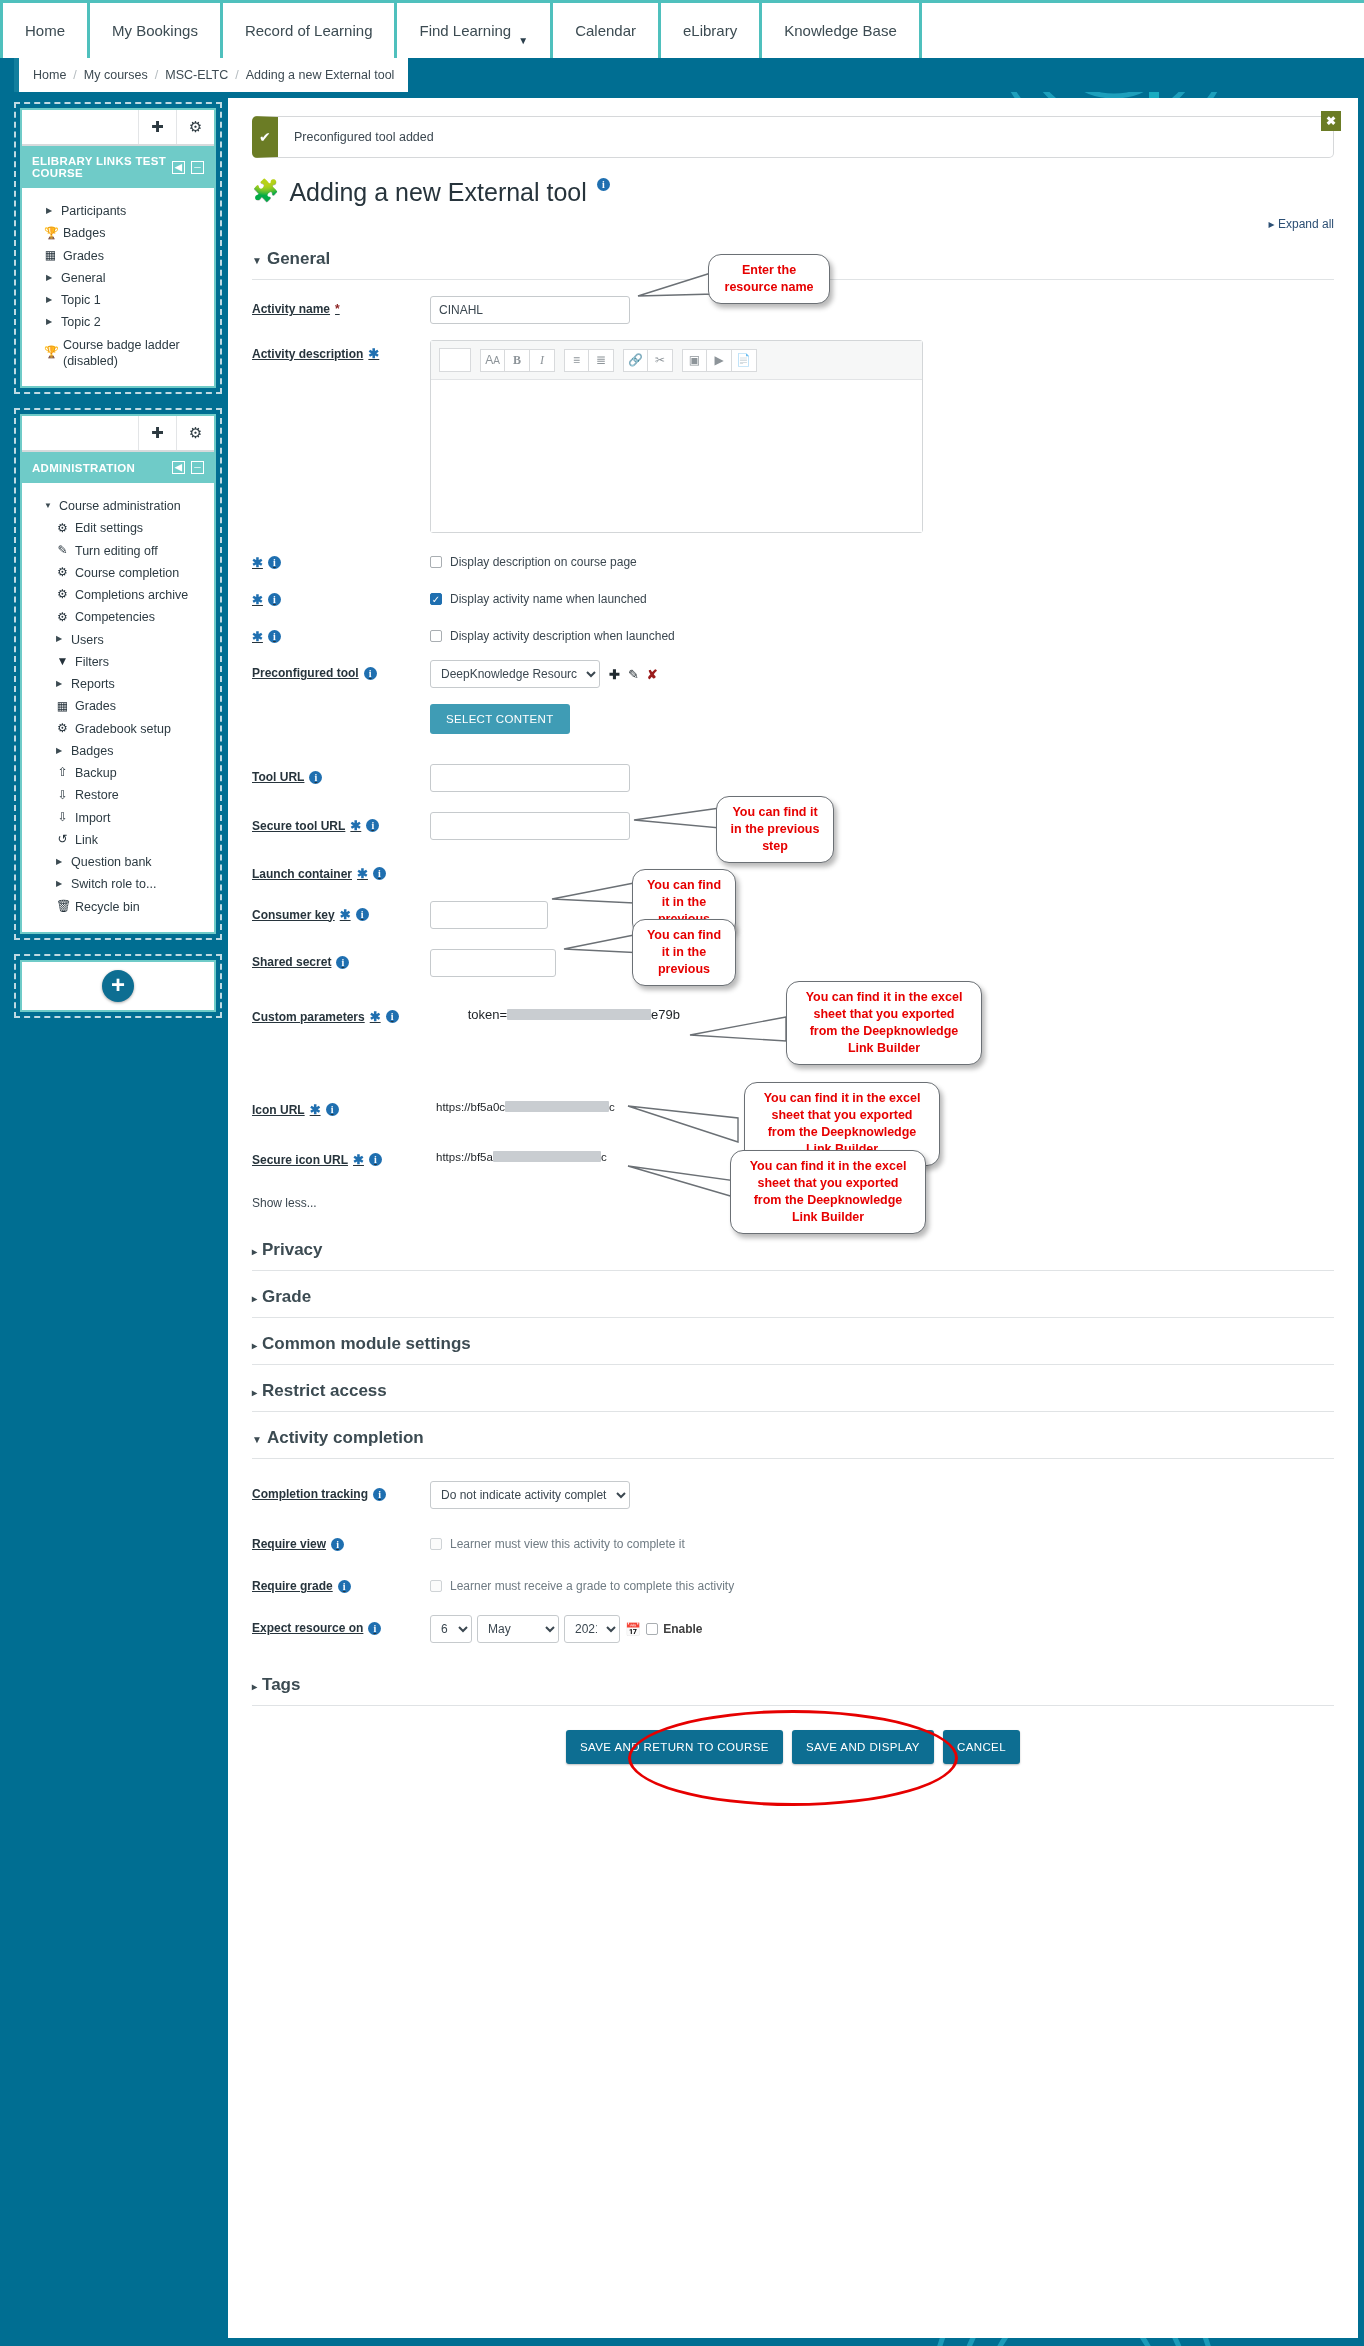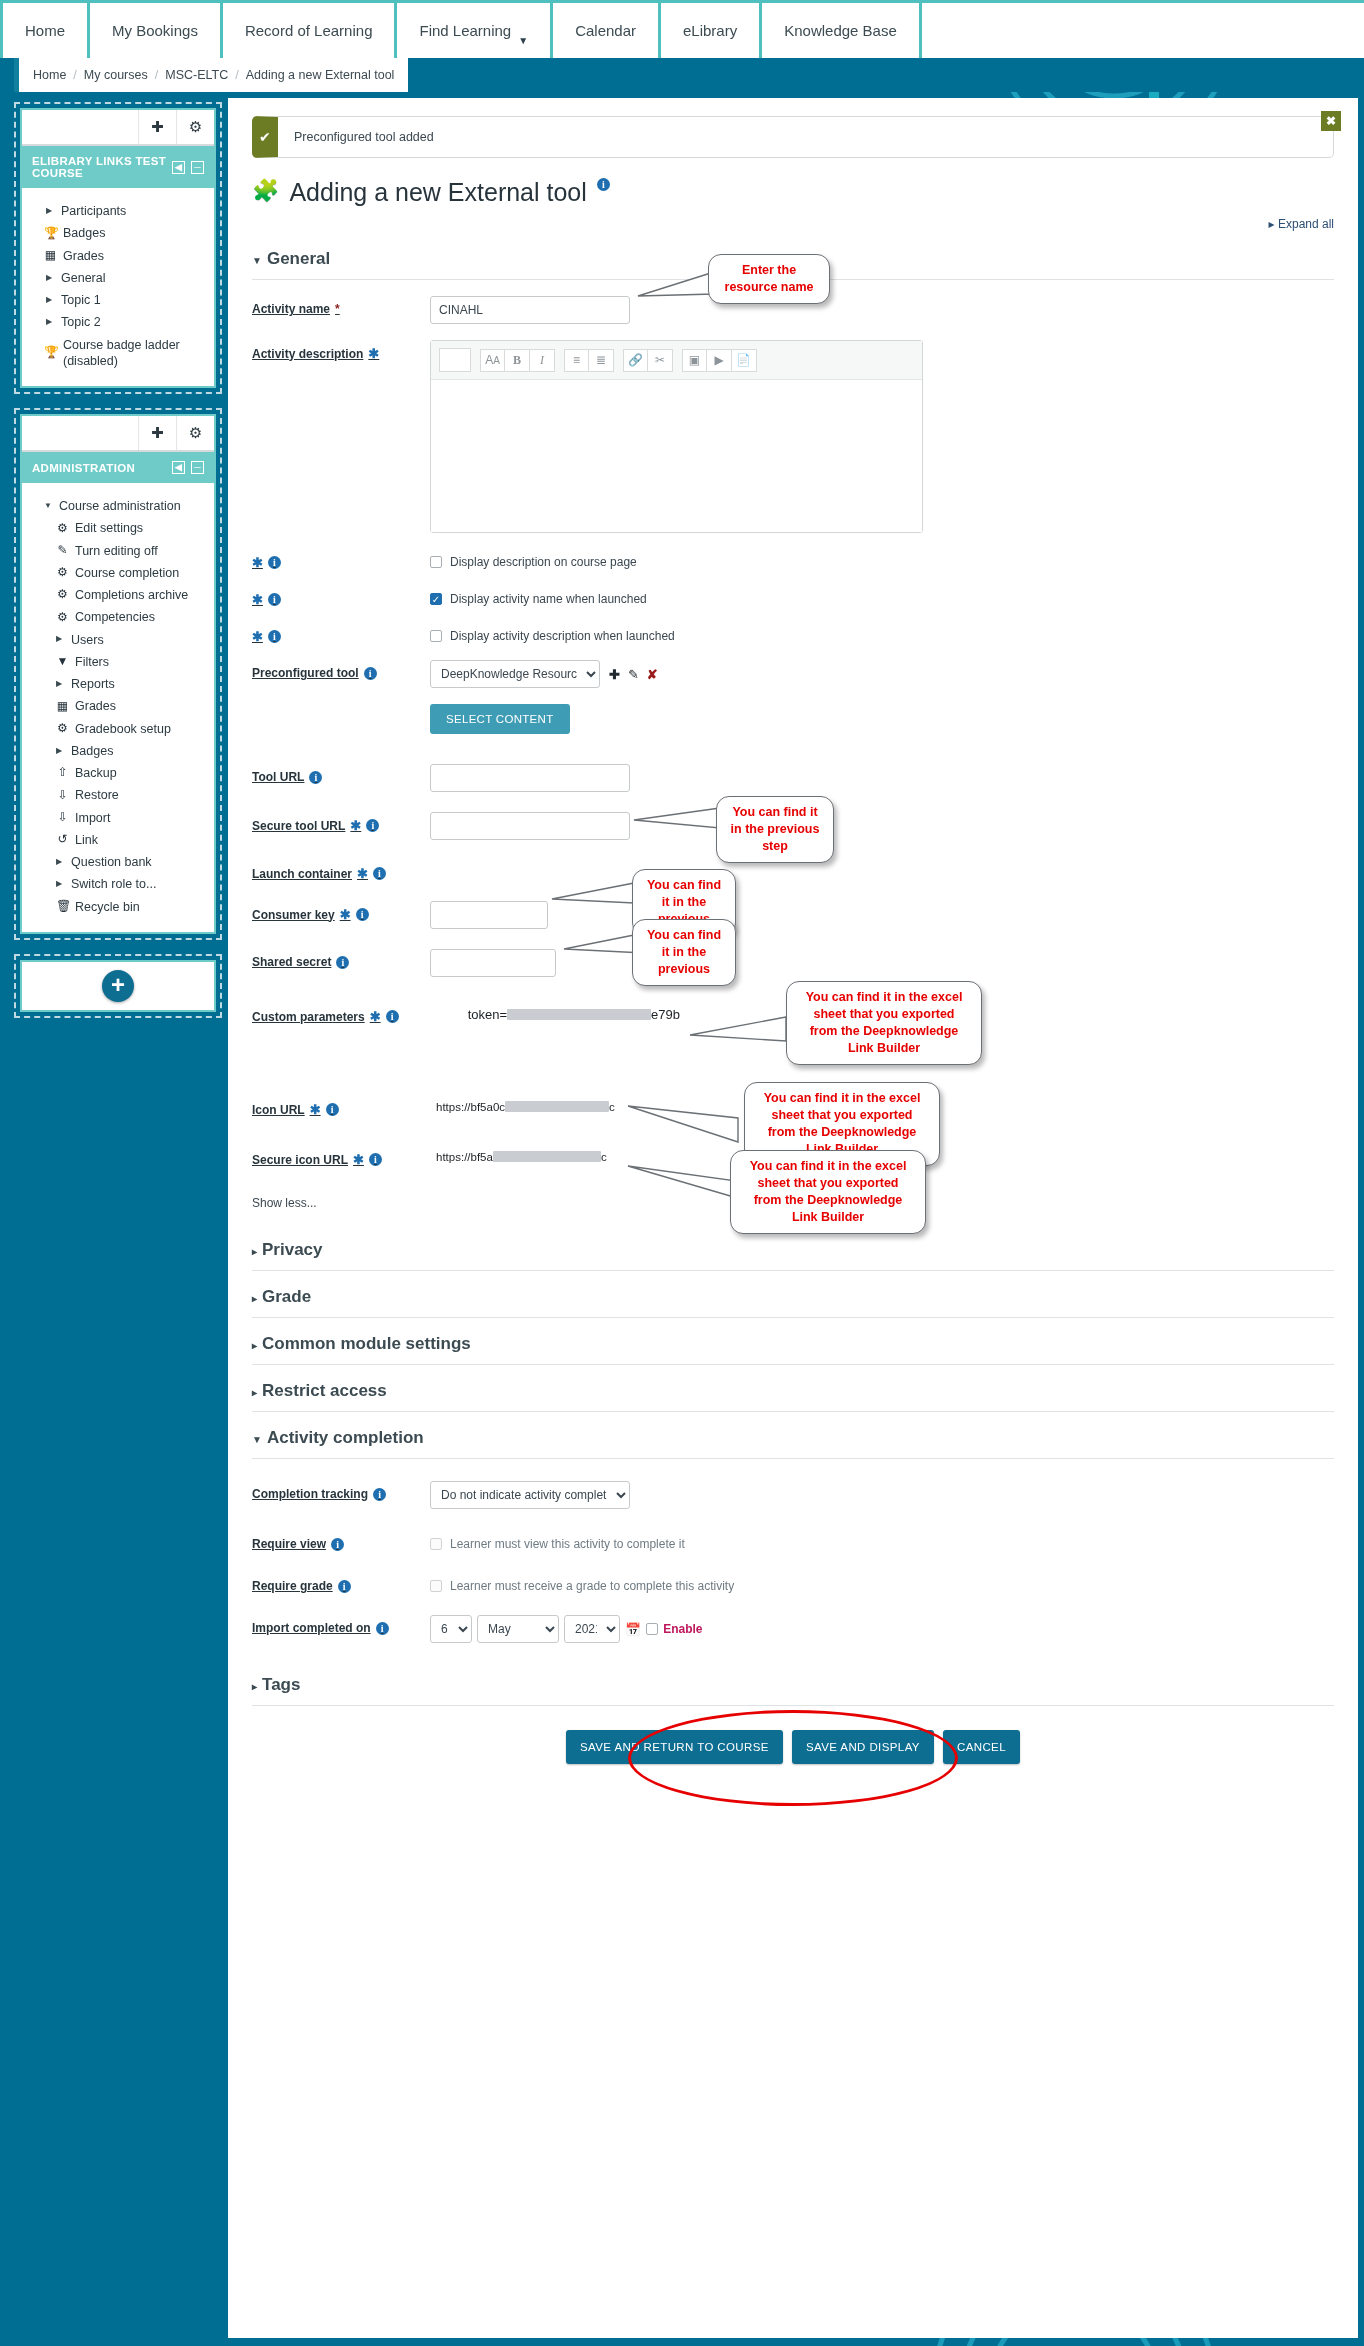--- a/index.html
+++ b/index.html
@@ -696,30 +696,30 @@
       <div class="fctl">
         <div class="cbrow">
             <span class="cbx dis"></span>
             <span style="color:#6f7b83">Learner must receive a grade to complete this activity</span>
           </div>
       </div>
     </div>
 
     <div class="frow" style="padding-top:22px">
       <div class="flabel">
-          <span>Import completed on</span>
+          <span>Expect resource on</span>
           <span class="infodot">i</span>
         </div>
       <div class="fctl" style="display:flex;align-items:center;gap:5px;">
         <select class="sel greysel" style="width:42px"><option>6</option></select>
         <select class="sel greysel" style="width:82px"><option>May</option></select>
         <select class="sel greysel" style="width:56px"><option>2021</option></select>
         <span style="font-size:13px;color:#3b4750">📅</span>
         <span class="cbx"></span>
-        <span style="font-size:12px;font-weight:bold;color:#be185d">Enable</span>
+        <span style="font-size:12px;font-weight:bold;color:#404040">Enable</span>
       </div>
     </div>
 
     <div class="sechead" style="margin-top:32px"><span class="ar">▸</span><span>Tags</span></div>
 
     <div class="btnrow">
       <div class="ellipse"></div>
       <button class="bigbtn">SAVE AND RETURN TO COURSE</button>
       <button class="bigbtn">SAVE AND DISPLAY</button>
       <button class="bigbtn">CANCEL</button>

